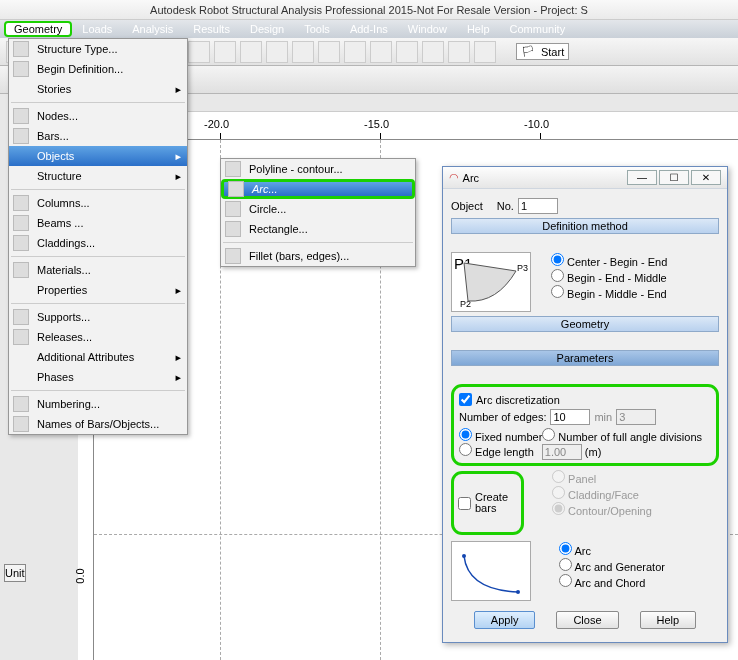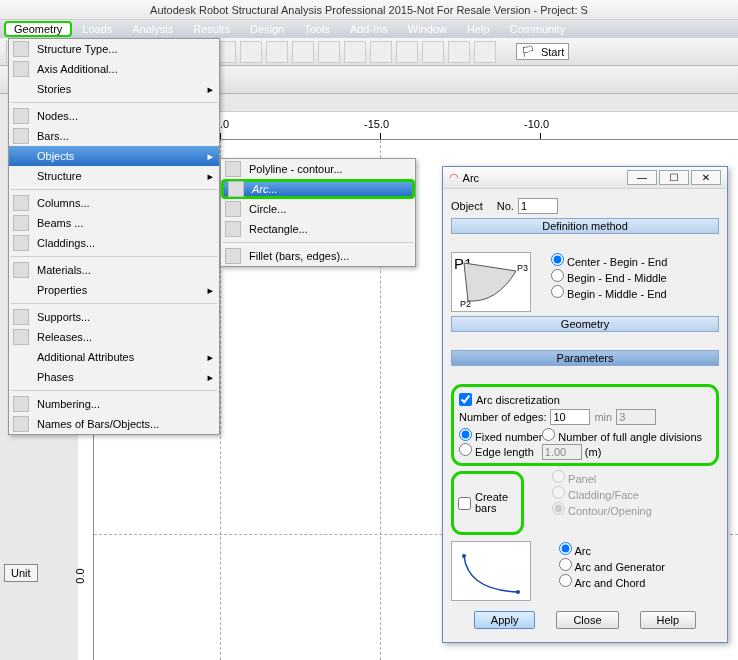--- a/index.html
+++ b/index.html
@@ -18,30 +18,30 @@
 .workspace { position: absolute; top: 94px; left: 0; right: 0; bottom: 0; background: #fff; }
 .ruler-h { position: absolute; top: 18px; left: 94px; right: 0; height: 28px; background: #fff; border-bottom:1px solid #888; }
 .ruler-h span { position: absolute; top: 6px; font-size: 11px; }
 .tick { position: absolute; bottom: 0; width:1px; height:6px; background:#000;}
 .ruler-v { position: absolute; top: 46px; left: 78px; bottom:0; width:16px; background:#fff; border-right:1px solid #888;}
 .ruler-v span { position: absolute; left:-6px; transform: rotate(-90deg); font-size:11px;}
 .vline { position:absolute; top:46px; bottom:0; width:1px; border-left:1px dashed #aaa;}
 .hline-ws { position:absolute; left:94px; right:0; height:1px; border-top:1px dashed #aaa;}
 .workspace-shade { position:absolute; left:0; top:0; width:94px; bottom:0; background:#e8e8e8;}
 .workspace-topshade{position:absolute;left:0;top:0;right:0;height:18px;background:#e8e8e8;border-bottom:1px solid #ccc;}
-.unit-box{position:absolute;left:4px;top:470px;border:1px solid #888;background:#f4f4f4;padding:2px 6px;}
+.unit-box{position:absolute;left:4px;top:470px;border:1px solid #888;background:#f4f4f4;padding:2px 0;}
 
 
 .dropdown { position: absolute; background: #f2f2f2; border: 1px solid #979797; box-shadow: 2px 2px 4px rgba(0,0,0,.25); }
 .dropdown .row { display: flex; align-items: center; height: 20px; padding: 0 18px 0 28px; position: relative; white-space: nowrap; }
 .dropdown .row.sep { height: 1px; background: #ccc; margin: 3px 2px; padding: 0; }
 .dropdown .row .ico { position: absolute; left: 4px; width: 16px; height: 16px; background: #ddd; border:1px solid #bbb;}
 .dropdown .row.sel { background: linear-gradient(#5fa3e4,#2a6fc8); color: #fff; }
 .dropdown .row .arrow { position: absolute; right: 6px; }
-#menu1 { left: 8px; top: 38px; width: 212px; }
+#menu1 { left: 8px; top: 38px; width: 180px; }
 #menu2 { left: 220px; top: 158px; width: 196px; }
 .hl-green { border:3px solid #1bd100; border-radius:4px;font-style:italic; }
 #menu2 .row.sel.hl-green { border-radius:4px; }
 
 
 .dlg { position: absolute; left: 442px; top: 166px; width: 286px; background: #f0f0f0; border: 1px solid #6a8bbd; box-shadow: 2px 2px 6px rgba(0,0,0,.3); font-size: 11px; }
 .dlg .tb { height: 22px; background: linear-gradient(#fdfdfd,#e6e6e6); display:flex;align-items:center;padding:0 6px;border-bottom:1px solid #cfd6df;}
 .dlg .tb .winbtn{ margin-left:2px;width:30px;height:15px;border:1px solid #9aa;background:#f7f7f7;display:flex;align-items:center;justify-content:center;font-size:10px;}
 .dlg .body{ padding:6px 8px 10px;}
 .section-hdr{ background: linear-gradient(#dbe8f7,#b9d1ee); border:1px solid #8ea9c9; text-align:center; padding:1px 14px; margin:4px 0 18px;}
@@ -135,21 +135,21 @@
   <div class="unit-box">Unit</div>
 </div>
 
 <div class="dropdown" id="menu1">
     <div class="row">
       <span class="ico"></span>
       <span>Structure Type...</span>
     </div>
     <div class="row">
       <span class="ico"></span>
-      <span>Axis Additional...</span>
+      <span>Begin Definition...</span>
     </div>
     <div class="row">
       <span>Stories</span>
       <span class="arrow">▸</span>
     </div>
     <div class="row sep"></div>
     <div class="row">
       <span class="ico"></span>
       <span>Nodes...</span>
     </div>

